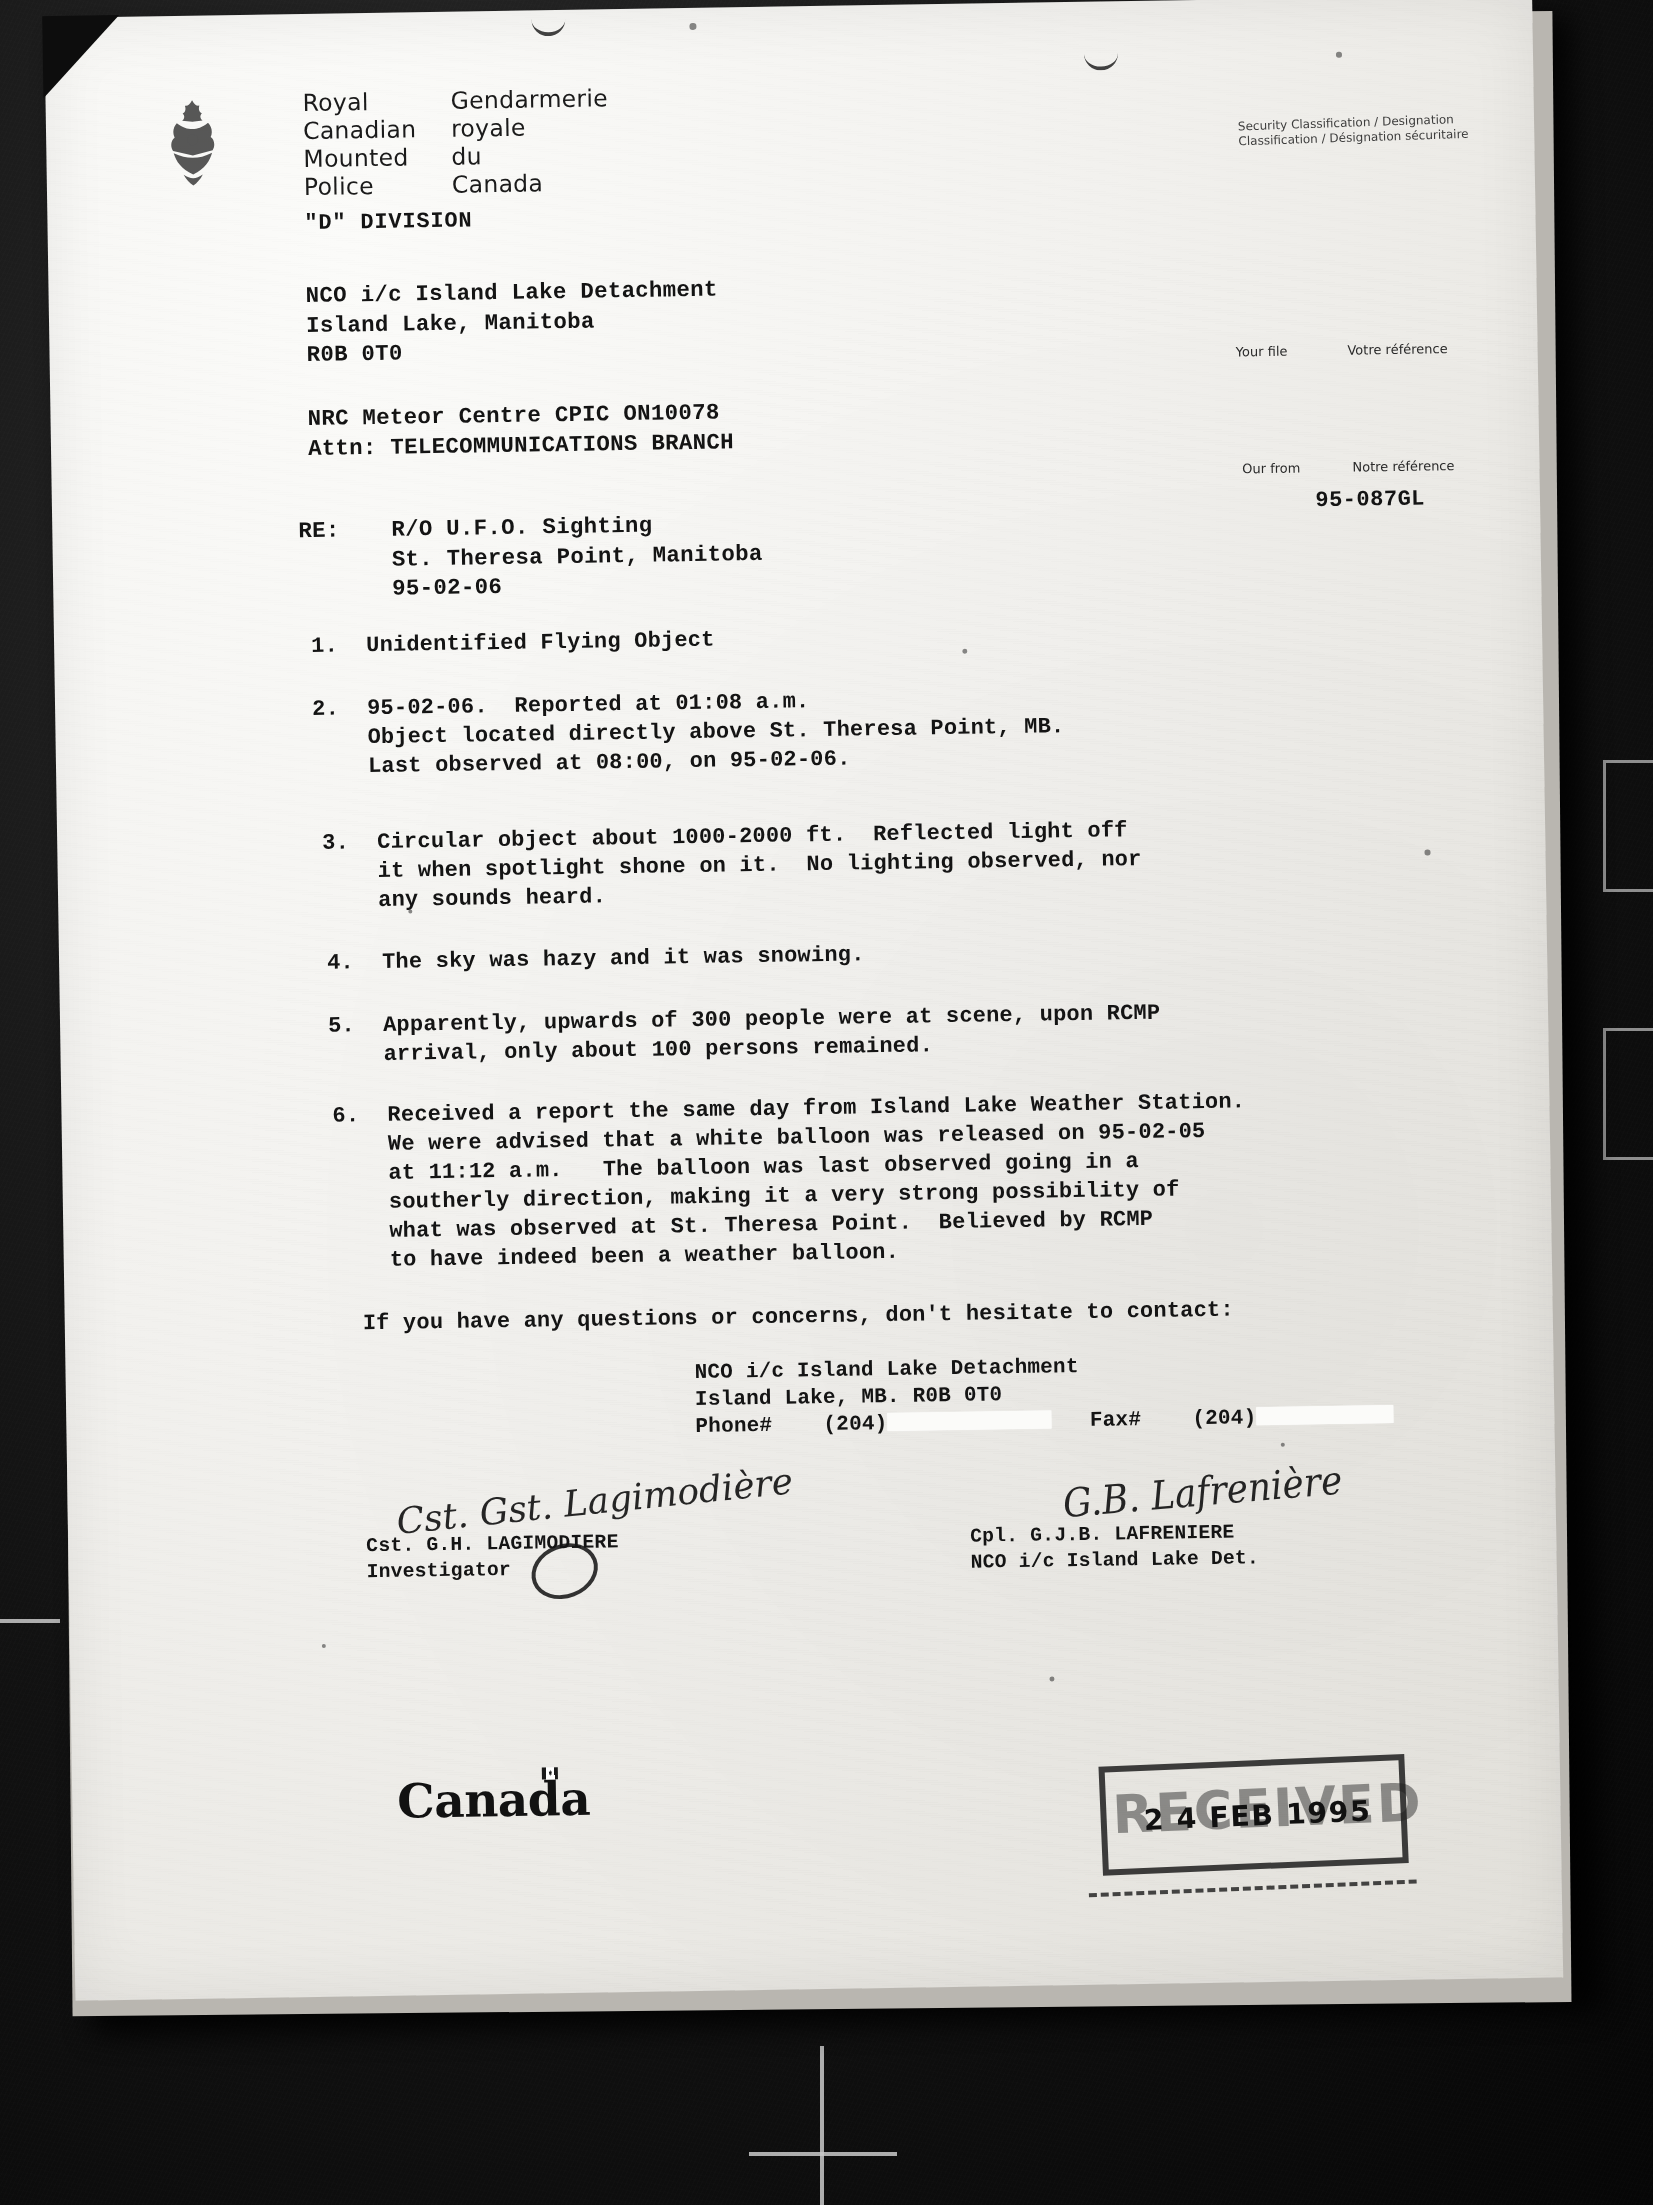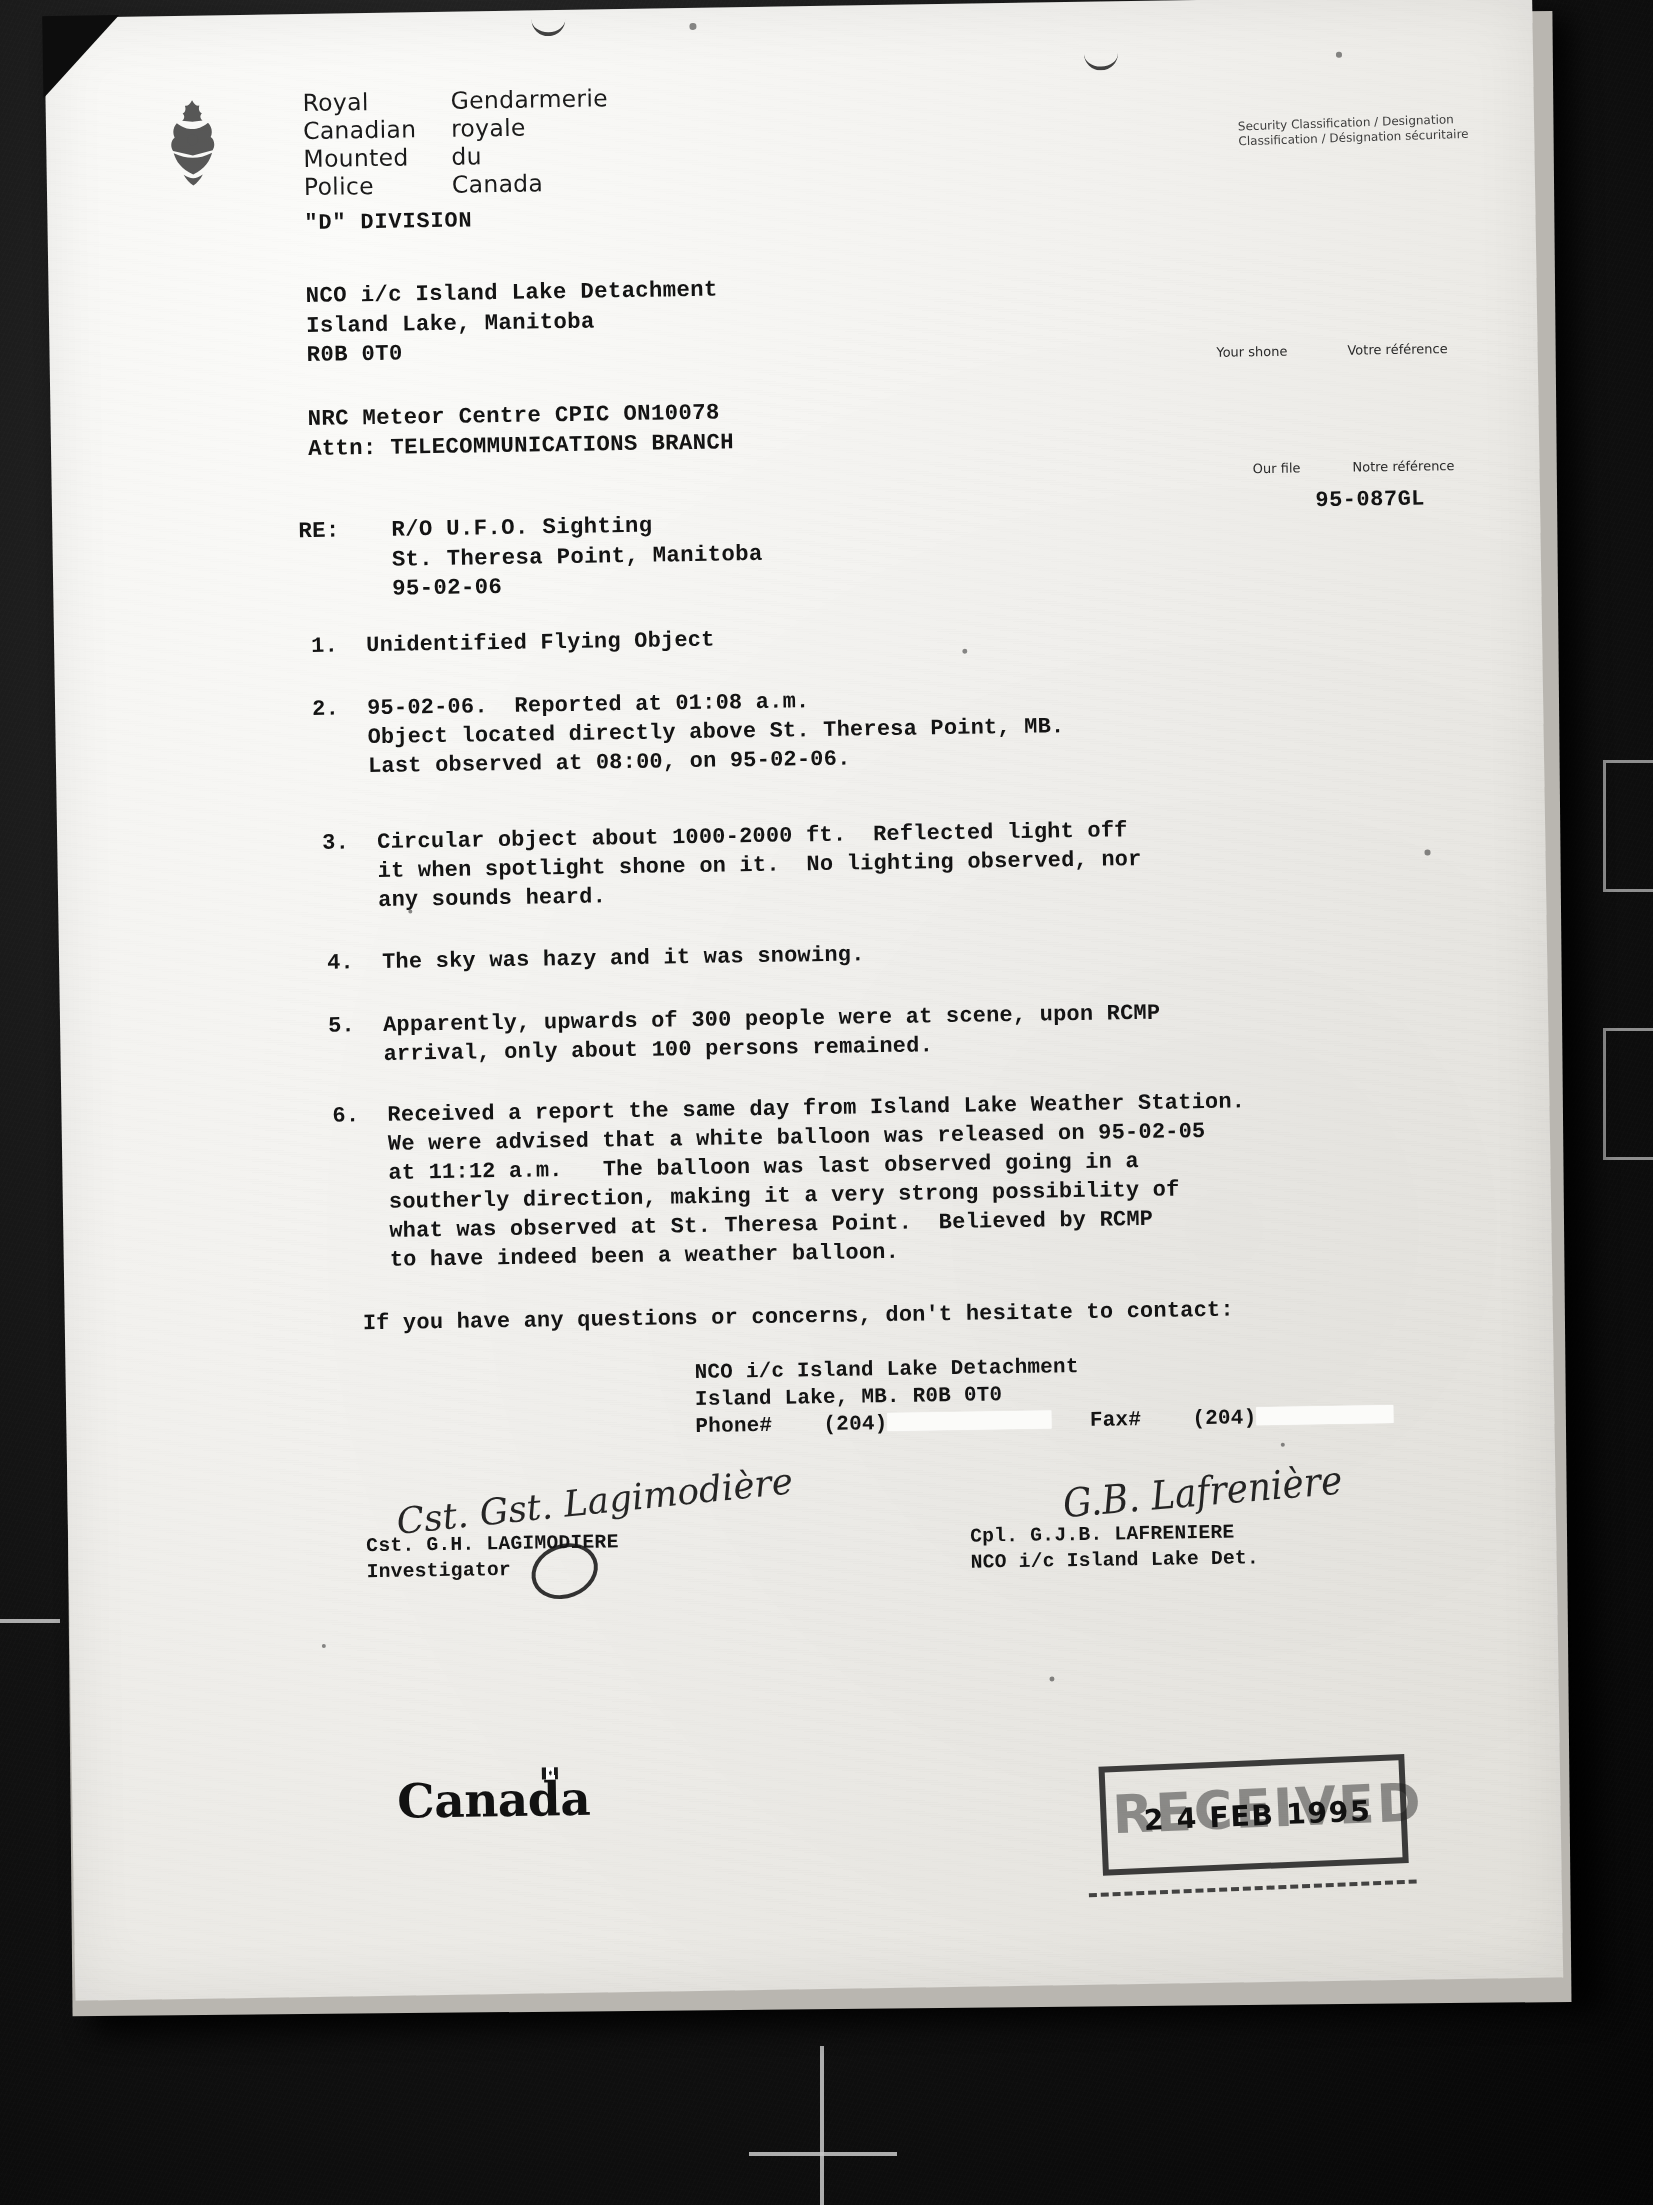--- a/index.html
+++ b/index.html
@@ -422,25 +422,25 @@
 Classification / Désignation sécuritaire</div>
 
       <div class="addr-block" style="white-space:pre-line;">NCO i/c Island Lake Detachment
 Island Lake, Manitoba
 R0B 0T0</div>
 
       <div class="to-block" style="white-space:pre-line;">NRC Meteor Centre   CPIC ON10078
 Attn:  TELECOMMUNICATIONS BRANCH</div>
 
       <div class="yourfile">
-        <span>Your shone</span><span class="lbl2">Votre référence</span>
+        <span>Your file</span><span class="lbl2">Votre référence</span>
       </div>
 
       <div class="ourfile">
-        <span>Our file</span><span class="lbl2">Notre référence</span>
+        <span>Our from</span><span class="lbl2">Notre référence</span>
       </div>
       <div class="filenum">95-087GL</div>
 
       <div class="re-block">
         <span class="re-lbl">RE:</span>
         <span class="re-inner" style="white-space:pre-line; display:block;">R/O U.F.O. Sighting
 St. Theresa Point, Manitoba
 95-02-06</span>
       </div>
 

